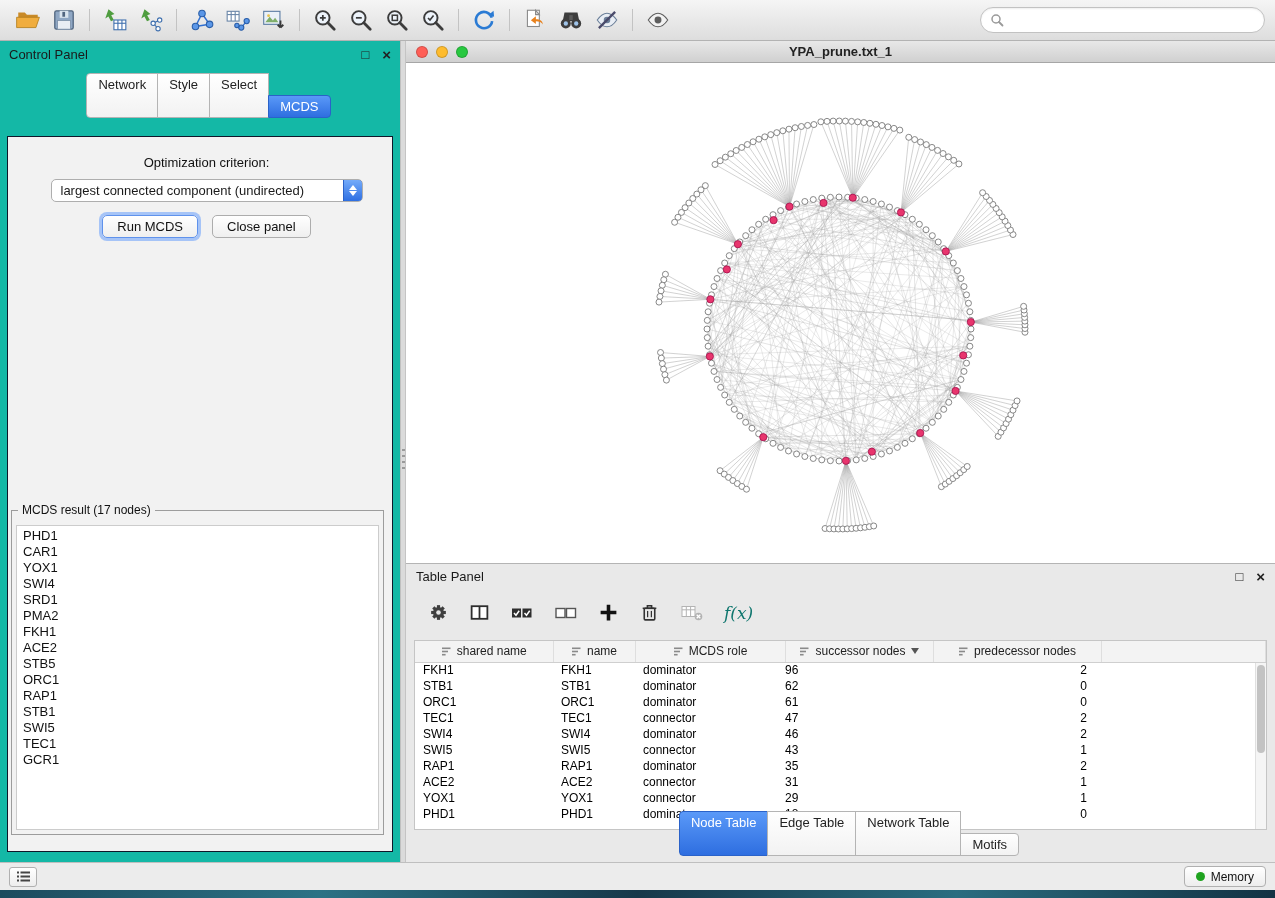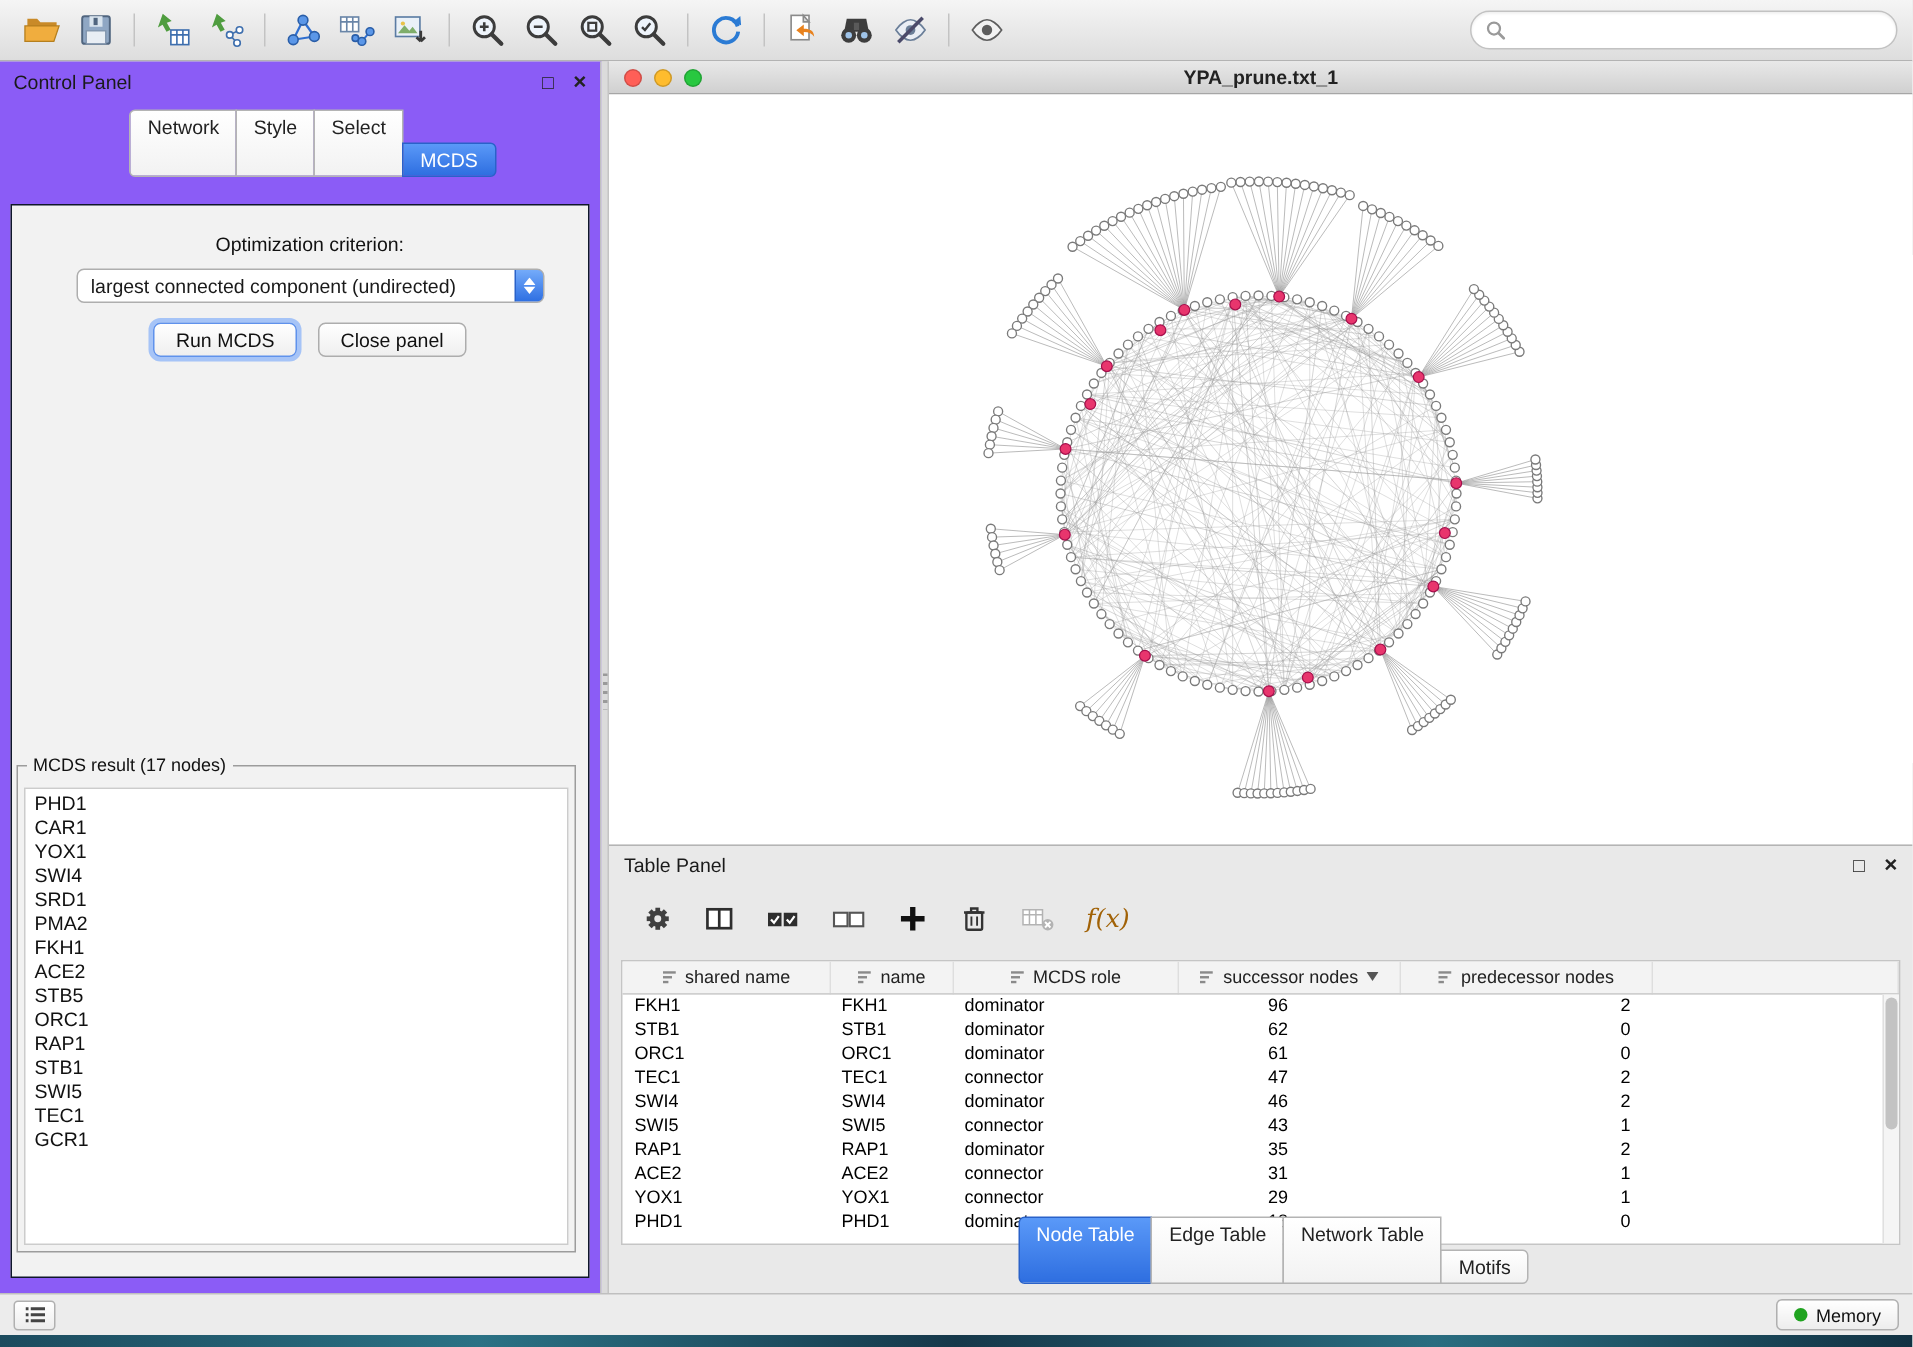--- a/index.html
+++ b/index.html
@@ -24,21 +24,21 @@
     margin-left:auto; width:285px; height:26px; background:#fff;
     border:1px solid #c2c2c2; border-radius:13px;
     display:flex; align-items:center; padding:0 9px; gap:6px;
     box-shadow: inset 0 1px 2px rgba(0,0,0,.07);
   }
   .search-box input { border:none; outline:none; background:transparent; flex:1; font-size:13px; font-family:"Liberation Sans",sans-serif; }
 
   
   .control-panel {
     position:absolute; left:0; top:41px; width:401px; height:821px;
-    background:#8b5cf6; border-right:1px solid #c0c0c0;
+    background:#14b8a6; border-right:1px solid #c0c0c0;
   }
   .cp-header { height:26px; display:flex; align-items:center; padding:0 9px; font-size:13px; }
   .winctl { margin-left:auto; display:flex; gap:13px; align-items:center; }
   .win-glyph { font-size:13px; color:#222; line-height:1; cursor:default; }
   .win-glyph.close { font-weight:bold; font-size:15px; }
 
   .seg { display:flex; }
   .seg-btn {
     background:linear-gradient(#ffffff,#f2f2f2);
     border:1px solid #b4b4b4; margin-left:-1px;
@@ -109,35 +109,35 @@
   .nw-title { font-size:13px; font-weight:bold; color:#222; }
   .nw-canvas { position:absolute; left:0; top:22px; width:869px; height:500px; background:#fff; }
 
   
   .table-panel {
     position:absolute; left:406px; top:563px; width:869px; height:299px;
     background:#e9e9e9; border-top:1px solid #b4b4b4;
   }
   .tp-header { height:25px; display:flex; align-items:center; padding:0 10px; font-size:13px; }
   .tp-toolbar { height:47px; display:flex; align-items:center; padding:0 22px; gap:20px; }
-  .fx-label { font-family:"DejaVu Serif", serif; font-style:italic; font-size:17px; color:#a16207; }
+  .fx-label { font-family:"DejaVu Serif", serif; font-style:italic; font-size:17px; color:#0f766e; }
 
   .tp-tablewrap {
     position:absolute; left:8px; right:8px; top:76px; bottom:32px;
     background:#fff; border:1px solid #c5c5c5; overflow:hidden;
   }
   table.node-table { width:100%; border-collapse:collapse; table-layout:fixed; font-size:12px; }
   .node-table thead th {
     height:21px; background:#f3f3f3; border-bottom:1px solid #cfcfcf; border-right:1px solid #dedede;
     font-weight:normal; font-size:12px; color:#222;
   }
   .hwrap { display:flex; align-items:center; justify-content:center; gap:5px; }
   .node-table tbody td { height:16px; white-space:nowrap; overflow:hidden; color:#000; }
   td.c0, td.c1, td.c2 { padding-left:8px; text-align:left; }
-  td.c3 { text-align:center; padding-right:14px; }
+  td.c3 { text-align:left; padding-right:14px; }
   td.c4 { text-align:right; padding-right:14px; }
   .vscroll { position:absolute; top:22px; right:0; bottom:0; width:11px; background:#f5f5f5; border-left:1px solid #e0e0e0; }
   .vthumb { position:absolute; top:2px; left:1px; width:8px; height:88px; background:#c3c3c3; border-radius:4px; }
 
   .tp-tabs { position:absolute; left:0; right:0; bottom:6px; display:flex; justify-content:center;text-align:center; }
 
   
   .status-bar {
     position:absolute; left:0; bottom:8px; width:100%; height:28px;
     background:#ececec; border-top:1px solid #bfbfbf;

